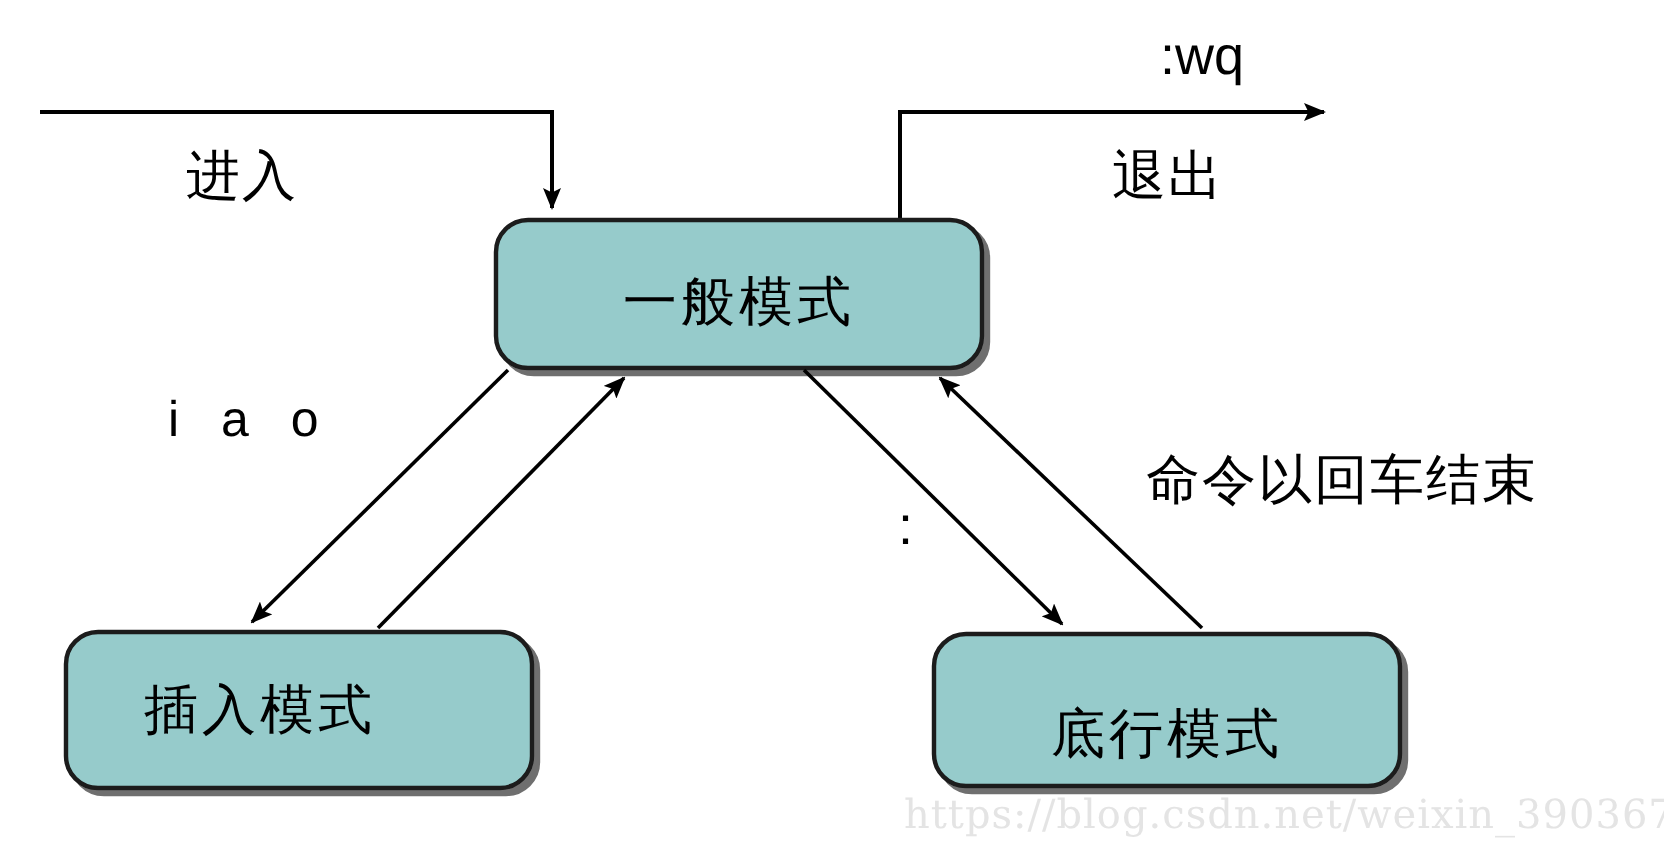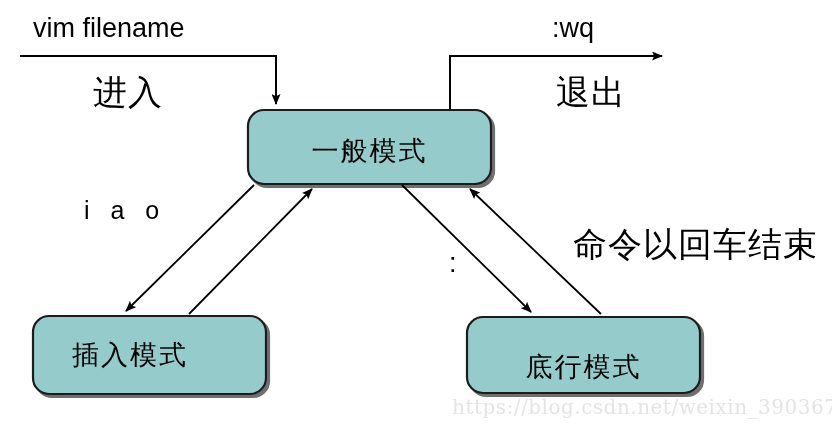--- a/index.html
+++ b/index.html
@@ -39,21 +39,21 @@
   .node-box {
     position: absolute;
   }
   .txt {
     position: absolute;
     white-space: nowrap;
     color: #000000;
   }
   .txt-han {
     font-family: "DejaVu Serif", "Liberation Serif", serif;
-    font-size: 34px;
+    font-size: 27px;
     letter-spacing: 1px;
   }
   .txt-ascii {
     font-family: "Liberation Sans", sans-serif;
     font-size: 27px;
   }
   .txt-mixed {
     font-family: "Liberation Sans", sans-serif;
     font-size: 27px;
   }
@@ -114,25 +114,24 @@
   </div>
 
   <div class="node-box" style="left:33px; top:316px; width:194px; height:78px;text-align:right;">
     <span class="node-label">插入模式</span>
   </div>
 
   <div class="node-box" style="left:467px; top:317px; width:233px; height:100px;">
     <span class="node-label">底行模式</span>
   </div>
 
-  <span class="txt txt-ascii" style="left:33px; top:13px;">vim filename</span>
 
   <span class="txt txt-han" style="left:93px; top:70px;">进入</span>
 
-  <span class="txt txt-ascii" style="left:552px; top:13px;">:wq</span>
+  <span class="txt txt-ascii" style="left:580px; top:13px;">:wq</span>
 
   <span class="txt txt-han" style="left:556px; top:70px;text-align:center;">退出</span>
 
   <span class="txt txt-spaced" style="left:84px; top:196px;">i a o</span>
 
 
   <span class="txt txt-ascii" style="left:449px; top:248px;">:</span>
 
   <span class="txt txt-han" style="left:573px; top:222px;text-align:center;">命令以回车结束</span>
 

